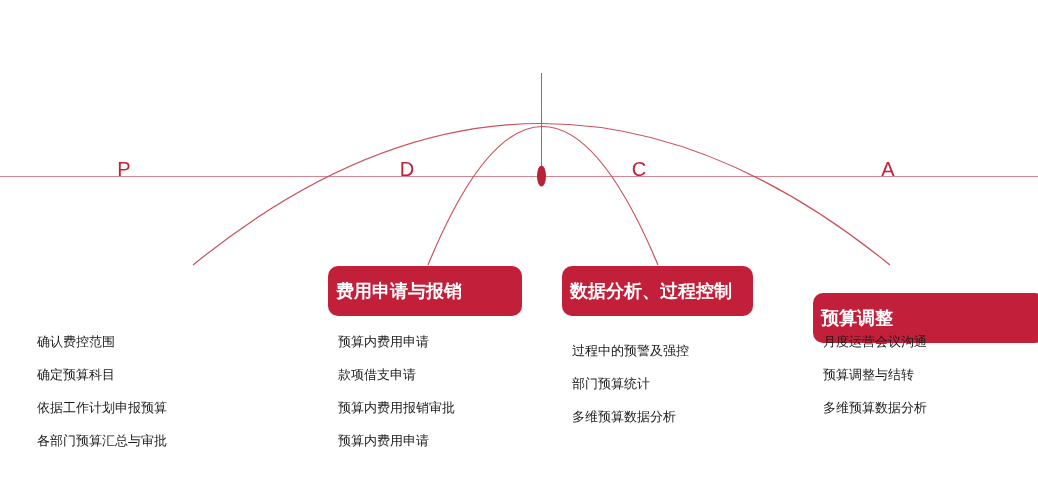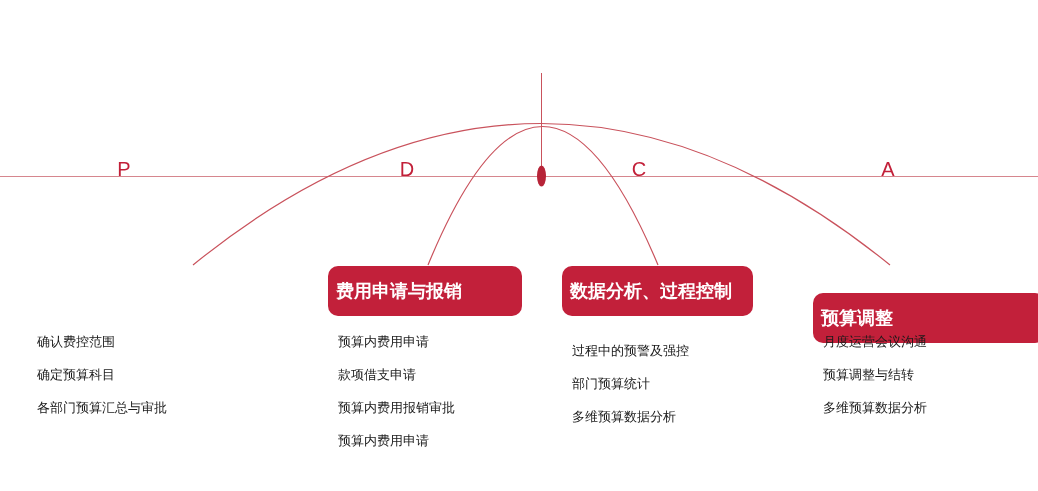--- a/index.html
+++ b/index.html
@@ -69,20 +69,21 @@
   <div class="cat-box" style="left:562px;width:191px;">
     <span>数据分析、过程控制</span>
   </div>
   <div class="cat-box" style="left:813px;width:232px;margin-top:27px;">
     <span>预算调整</span>
   </div>
 
   <ul class="cat-list" style="left:37px;top:325px;">
     <li>确认费控范围</li>
     <li>确定预算科目</li>
+    <li>依据工作计划申报预算</li>
     <li>各部门预算汇总与审批</li>
   </ul>
 
   <ul class="cat-list" style="left:338px;top:325px;">
     <li>预算内费用申请</li>
     <li>款项借支申请</li>
     <li>预算内费用报销审批</li>
     <li>预算内费用申请</li>
   </ul>
 

